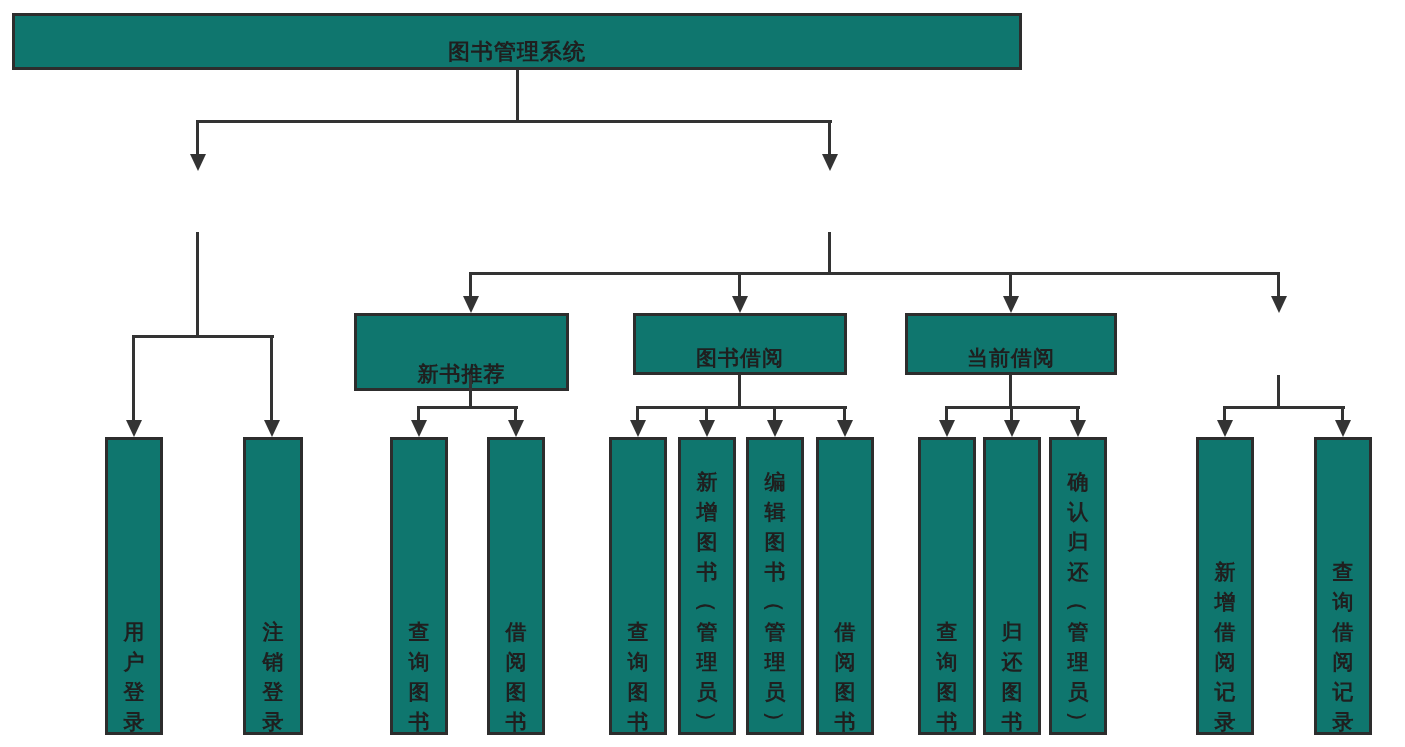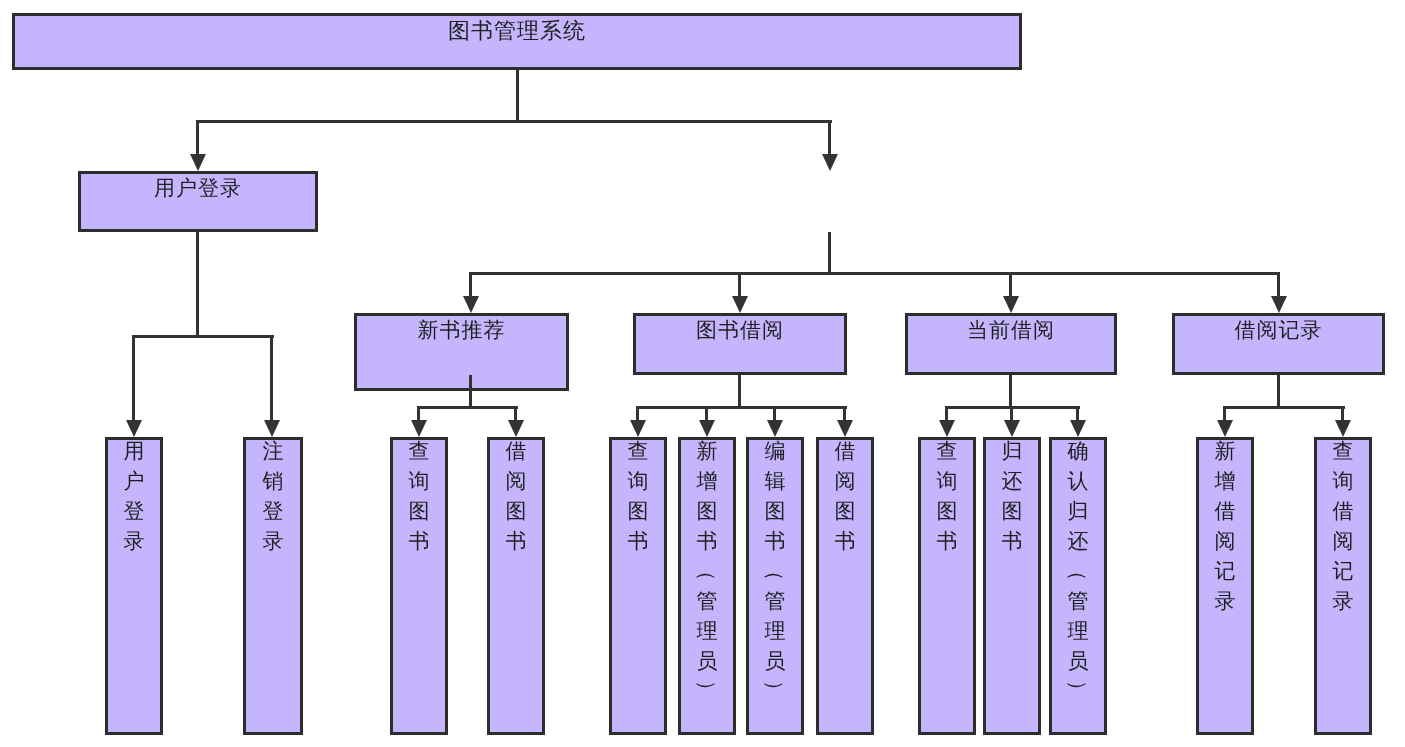--- a/index.html
+++ b/index.html
@@ -9,25 +9,26 @@
     height: 747px;
     background: #ffffff;
     font-family: "Liberation Sans", "DejaVu Sans", sans-serif;
     color: #1f1f1f;
     overflow: hidden;
   }
   
   .hbox, .vbox {
     position: absolute;
     box-sizing: border-box;
-    background: #c4b5fd;
+    background: #0f766e;
     border: 3px solid #2d2d2d;
     display: flex;
-    align-items: flex-start;
+    align-items: flex-end;
     justify-content: center;
+    font-weight: bold;
   }
   .hbox span { font-size: 21px; letter-spacing: 1px; white-space: nowrap; }
   .root-box span { font-size: 22px; }
   
   .vtext {
     display: flex;
     flex-direction: column;
     align-items: center;
     gap: 9px;
     font-size: 21px;
@@ -68,23 +69,20 @@
   </div>
 
   <div class="vline" style="left:516px; top:70px; height:53px;"></div>
   <div class="hline" style="left:197px; top:120px; width:635px;"></div>
 
   <div class="vline" style="left:196px; top:120px; height:38px;"></div>
   <div class="ahead" style="left:190px; top:154px;"></div>
   <div class="vline" style="left:828px; top:120px; height:38px;"></div>
   <div class="ahead" style="left:822px; top:154px;"></div>
 
-  <div class="hbox" style="left:78px; top:171px; width:240px; height:61px;">
-    <span>用户登录</span>
-  </div>
 
   <div class="vline" style="left:196px; top:232px; height:106px;"></div>
   <div class="hline" style="left:133px; top:335px; width:141px;"></div>
   <div class="vline" style="left:132px; top:335px; height:88px;"></div>
   <div class="ahead" style="left:126px; top:420px;"></div>
   <div class="vline" style="left:270px; top:335px; height:88px;"></div>
   <div class="ahead" style="left:264px; top:420px;"></div>
 
   <div class="vline" style="left:828px; top:232px; height:43px;"></div>
   <div class="hline" style="left:470px; top:272px; width:810px;"></div>
@@ -99,23 +97,20 @@
 
   <div class="hbox" style="left:354px; top:313px; width:215px; height:78px;">
     <span>新书推荐</span>
   </div>
   <div class="hbox" style="left:905px; top:313px; width:212px; height:62px;">
     <span>当前借阅</span>
   </div>
   <div class="hbox" style="left:633px; top:313px; width:214px; height:62px;">
     <span>图书借阅</span>
   </div>
-  <div class="hbox" style="left:1172px; top:313px; width:213px; height:62px;">
-    <span>借阅记录</span>
-  </div>
 
   <div class="vline" style="left:469px; top:375px; height:34px;"></div>
   <div class="hline" style="left:418px; top:406px; width:100px;"></div>
   <div class="vline" style="left:417px; top:406px; height:16px;"></div>
   <div class="ahead" style="left:411px; top:420px;"></div>
   <div class="vline" style="left:514px; top:406px; height:16px;"></div>
   <div class="ahead" style="left:508px; top:420px;"></div>
 
   <div class="vline" style="left:738px; top:375px; height:34px;"></div>
   <div class="hline" style="left:637px; top:406px; width:210px;"></div>

